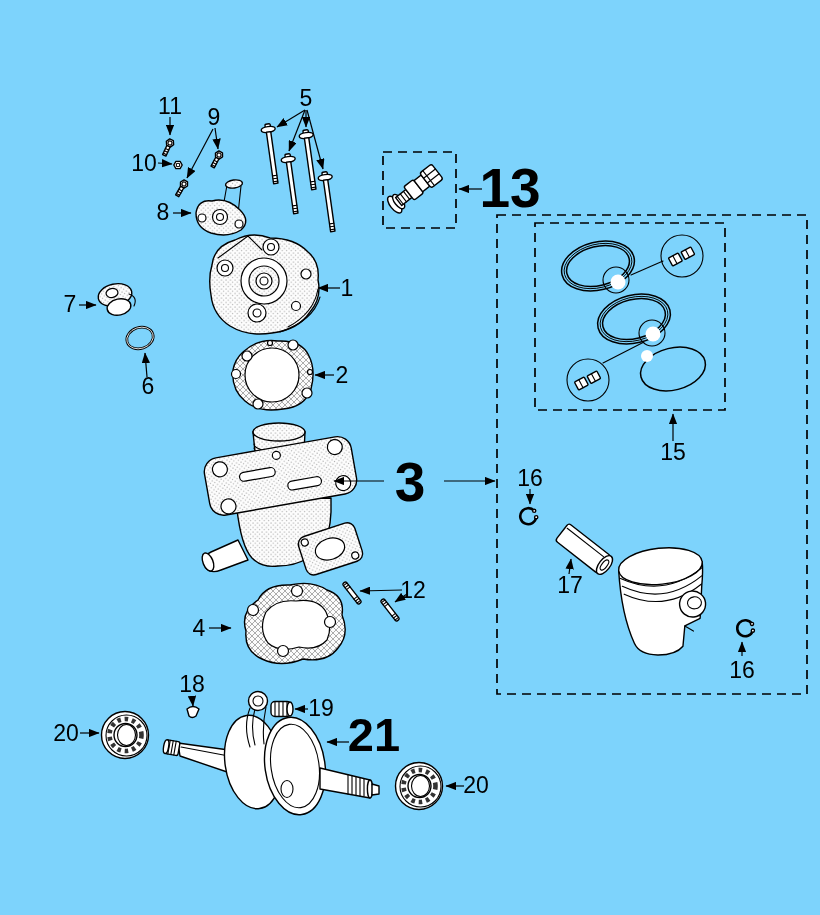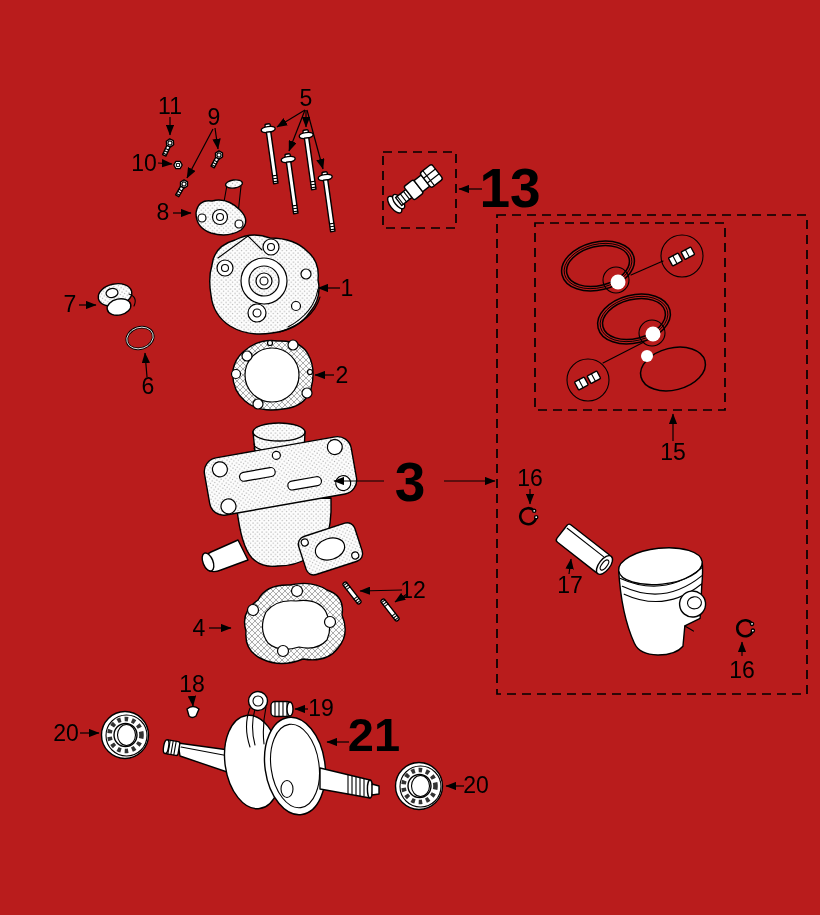--- a/index.html
+++ b/index.html
@@ -1,16 +1,16 @@
 <!DOCTYPE html>
 <html><head>
 <meta charset="utf-8">
 <style>
   html,body{margin:0;padding:0;background:#ffffff;}
-  .stage{position:relative;width:820px;height:915px;background:#b91c1c;overflow:hidden;
+  .stage{position:relative;width:820px;height:915px;background:#7dd3fc;overflow:hidden;
          font-family:"Liberation Sans", sans-serif;text-decoration:underline;}
   svg{display:block;}
   .ln{stroke:#000;fill:#fff;stroke-width:1.4;stroke-linejoin:round;stroke-linecap:round;}
   .ln-thin{stroke:#000;fill:none;stroke-width:1.1;stroke-linecap:round;}
   .stip{fill:url(#stipple);stroke:#000;stroke-width:1.4;stroke-linejoin:round;}
   .xh{fill:url(#xhatch);stroke:#000;stroke-width:1.4;stroke-linejoin:round;}
   .hole{fill:#fff;stroke:#000;stroke-width:1.2;}
   .arrow{stroke:#000;stroke-width:1.2;fill:none;marker-end:url(#ah);}
   .dashbox{fill:none;stroke:#000;stroke-width:1.7;stroke-dasharray:9 6;}
   .callout{font-family:"Liberation Sans", sans-serif;font-size:23px;fill:#000;text-anchor:middle;}

